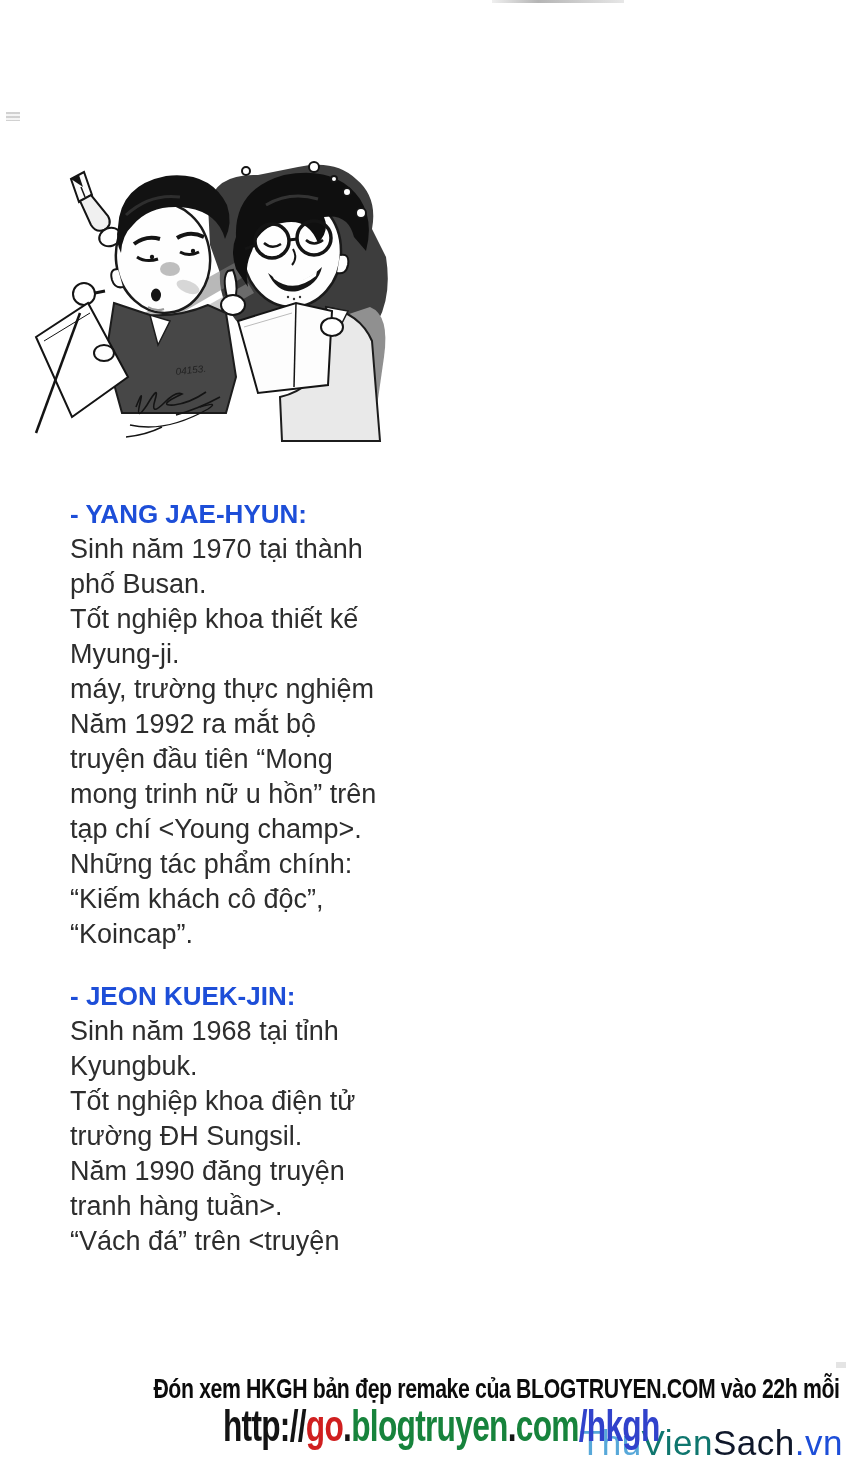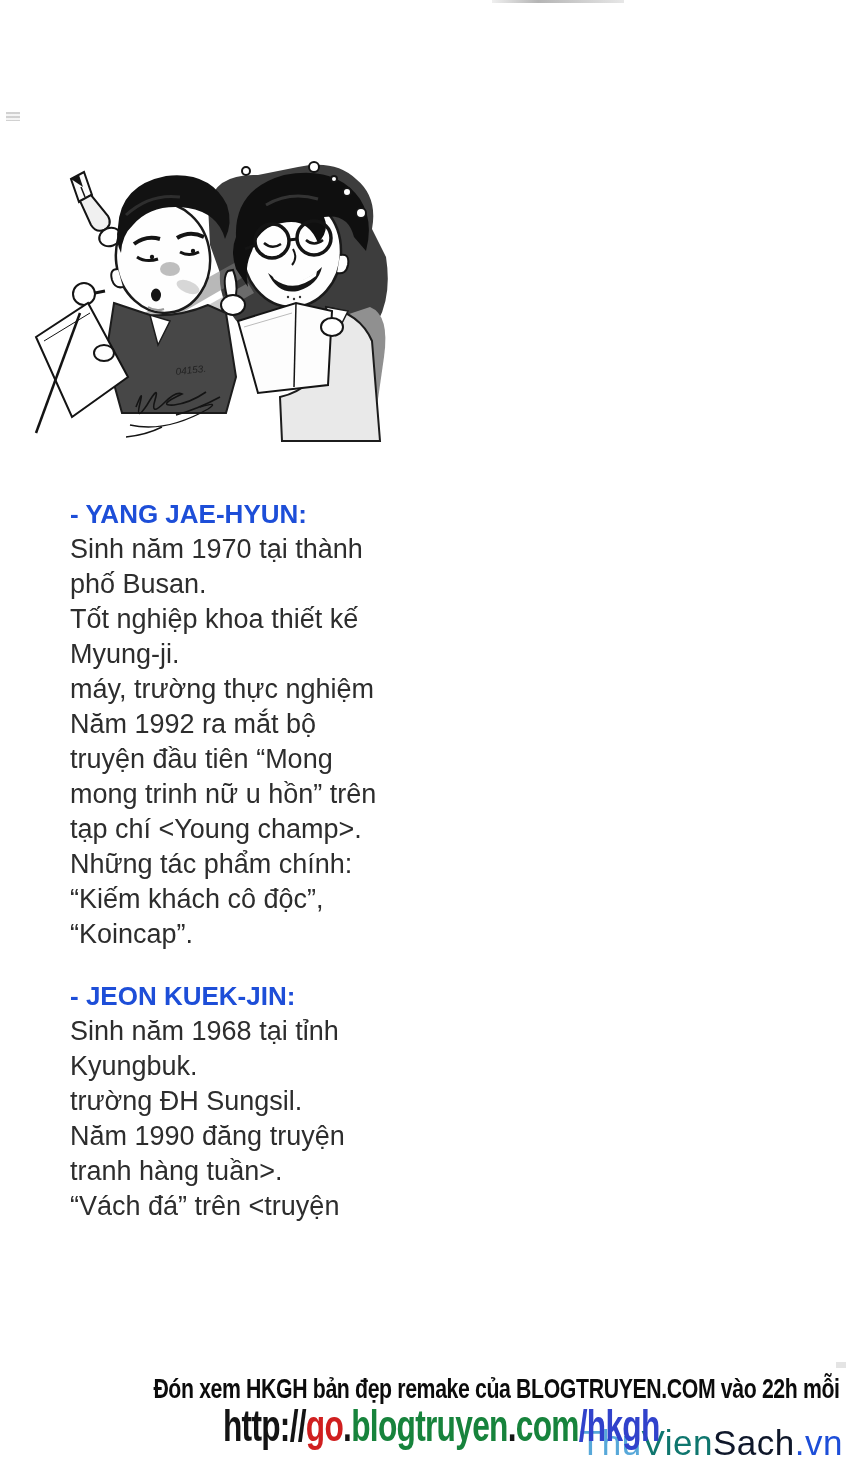--- a/index.html
+++ b/index.html
@@ -148,20 +148,21 @@
         <div class="bio-line"><span class="it">mong trinh nữ u hồn”</span><span> trên</span></div>
         <div class="bio-line"><span>tạp chí &lt;Young champ&gt;.</span></div>
         <div class="bio-line"><span>Những tác phẩm chính:</span></div>
         <div class="bio-line"><span class="it">“Kiếm khách cô độc”,</span></div>
         <div class="bio-line"><span class="it">“Koincap”.</span></div>
       </section>
       <section class="bio">
         <h2 class="bio-heading">- JEON KUEK-JIN:</h2>
         <div class="bio-line"><span>Sinh năm 1968 tại tỉnh</span></div>
         <div class="bio-line"><span>Kyungbuk.</span></div>
+        <div class="bio-line"><span>Tốt nghiệp khoa điện tử</span></div>
         <div class="bio-line"><span>trường ĐH Sungsil.</span></div>
         <div class="bio-line"><span>Năm 1990 đăng truyện</span></div>
         <div class="bio-line"><span>tranh hàng tuần&gt;.</span></div>
         <div class="bio-line"><span class="it">“Vách đá”</span><span> trên &lt;truyện</span></div>
       </section>
     </div>
 
   <div class="promo">
     <span class="promo-inner">Đón xem HKGH bản đẹp remake của BLOGTRUYEN.COM vào 22h mỗi ngày tại :</span>
   </div>

